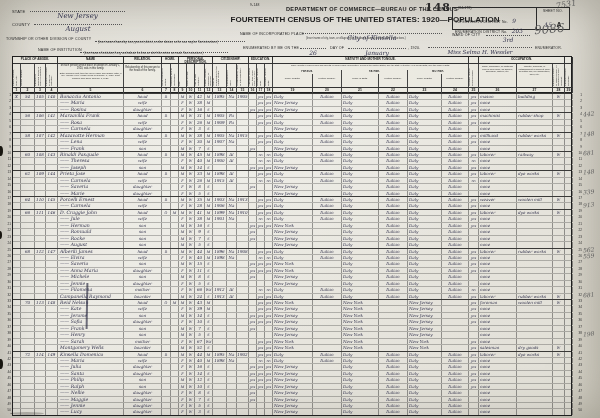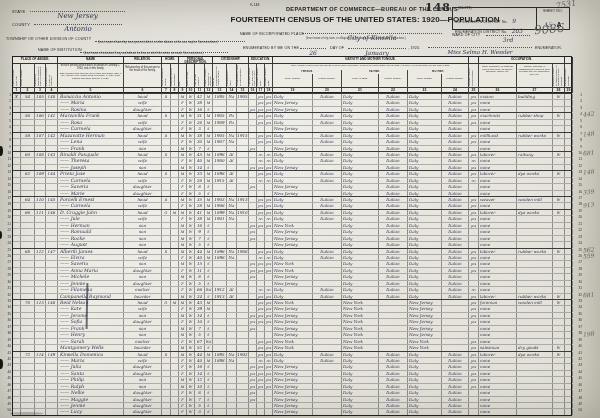--- a/index.html
+++ b/index.html
@@ -76,21 +76,21 @@
   <span class="abs lbl" style="left:250px;top:3px;font-size:3.4px;">9-148</span>
   <div class="abs" style="left:252px;top:6px;width:240px;text-align:center;font-size:5.6px;font-weight:bold;letter-spacing:.3px;">DEPARTMENT OF COMMERCE—BUREAU OF THE CENSUS</div>
   <span class="abs stamp" style="left:425px;top:1px;">148</span>
   <span class="abs lbl" style="left:458px;top:6px;font-size:3.2px;">(84-178)</span>
   <div class="abs" style="left:200px;top:15px;width:330px;text-align:center;font-size:8px;font-weight:bold;">FOURTEENTH CENSUS OF THE UNITED STATES: 1920—POPULATION</div>
   <span class="abs pencil" style="left:556px;top:0px;font-size:8px;transform:rotate(-10deg);">7531</span>
 
   <span class="abs lbl" style="left:12px;top:9px;">STATE</span>
   <span class="abs dotline" style="left:30px;top:4px;width:95px;"><span class="hw" style="font-size:7px;">New Jersey</span></span>
   <span class="abs lbl" style="left:12px;top:22px;">COUNTY</span>
-  <span class="abs dotline" style="left:34px;top:17px;width:88px;"><span class="hw" style="font-size:7px;">Antonio</span></span>
+  <span class="abs dotline" style="left:34px;top:17px;width:88px;"><span class="hw" style="font-size:7px;">August</span></span>
   <span class="abs lbl" style="left:6px;top:37px;font-size:3.6px;">TOWNSHIP OR OTHER DIVISION OF COUNTY</span>
   <span class="abs dotline" style="left:95px;top:34px;width:150px;"></span>
   <span class="abs tiny" style="left:98px;top:41px;">(Insert name of township, town, precinct, district, or other division, as the case may be. See instructions.)</span>
   <span class="abs lbl" style="left:38px;top:48px;font-size:3.6px;">NAME OF INSTITUTION</span>
   <span class="abs dotline" style="left:80px;top:45px;width:148px;"></span>
   <span class="abs tiny" style="left:84px;top:52px;">(Insert name of institution, if any, and indicate the lines on which the entries are made. See instructions.)</span>
 
   <span class="abs lbl" style="left:240px;top:32px;font-size:3.6px;">NAME OF INCORPORATED PLACE</span>
   <span class="abs dotline" style="left:302px;top:26px;width:140px;"><span class="hw" style="font-size:6.4px;">City of Kinsella</span></span>
   <span class="abs tiny" style="left:306px;top:37px;">(Insert name of city, town, or village within the above-named division. See instructions.)</span>

